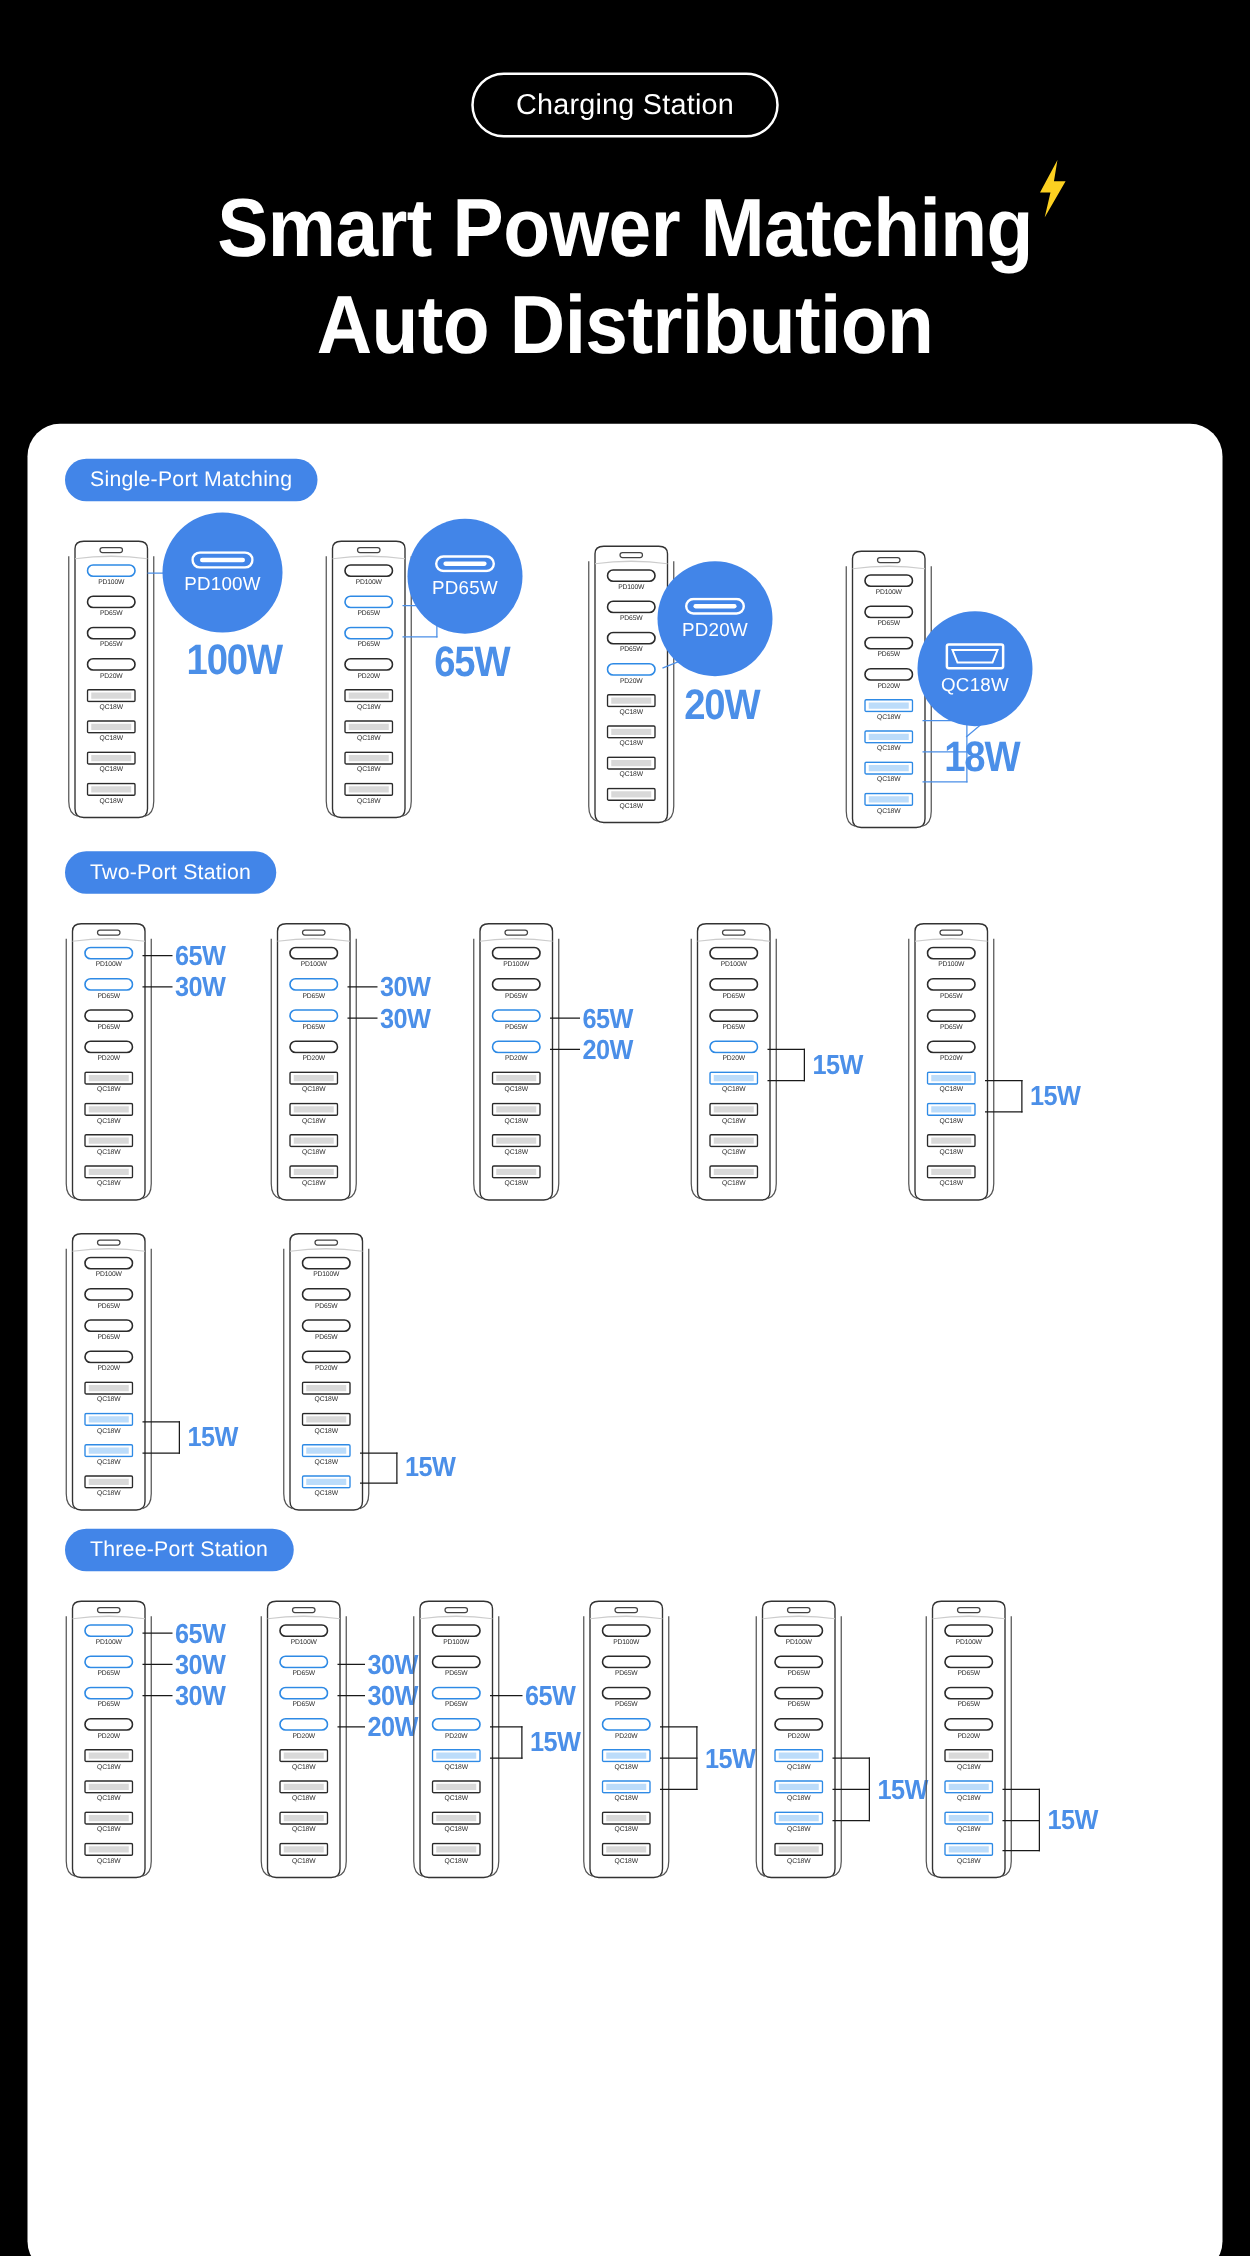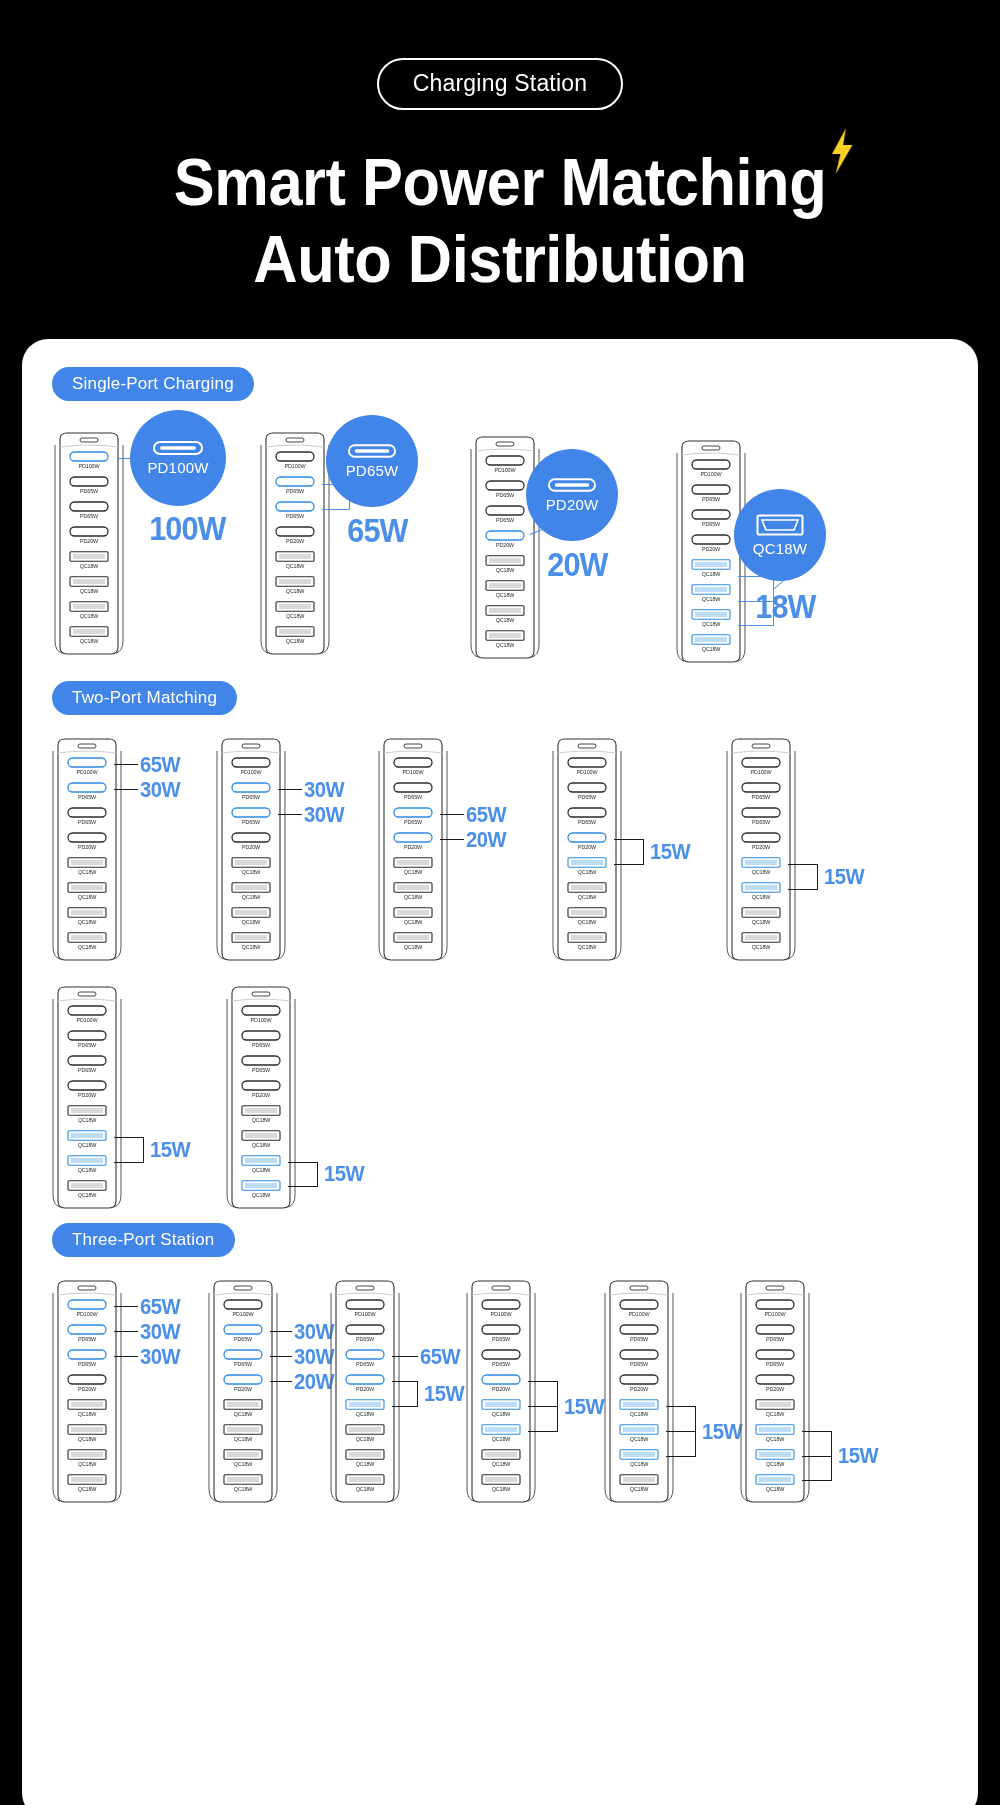--- a/index.html
+++ b/index.html
@@ -174,21 +174,21 @@
           <polygon points="17,0 2,26 11,26 6,46 24,17 14,17" fill="#FCD021"></polygon>
         </svg>
       </div>
       <div>Auto Distribution</div>
     </div>
   </div>
 
   <div class="card">
 
     
-    <div class="sec-badge">Single-Port Charging</div>
+    <div class="sec-badge">Single-Port Matching</div>
 
     <div class="row" style="height:280px;">
 
       <div class="device" style="left:28px; top:24px;">
         <div class="dev-body">
           <svg class="dev-svg" viewBox="0 0 78 232">
             <path d="M10 14 L10 222 Q10 229 17 229 L61 229 Q68 229 68 222 L68 14 Q68 8 61 8 L17 8 Q10 8 10 14 Z" fill="#fff" stroke="#333" stroke-width="1.1"></path>
             <path d="M5 20 L5 216 Q5 226 12 228" fill="none" stroke="#555" stroke-width="1"></path>
             <path d="M73 20 L73 216 Q73 226 66 228" fill="none" stroke="#555" stroke-width="1"></path>
             <path d="M10 22 Q39 18 68 22" fill="none" stroke="#ccc" stroke-width="1"></path>
@@ -504,21 +504,21 @@
         <svg class="bglyph" width="48" height="22" viewBox="0 0 48 22">
             <rect x="1.5" y="1.5" width="45" height="19" rx="1.5" fill="none" stroke="#fff" stroke-width="2"></rect>
             <path d="M6 6 L42 6 L38 16 L10 16 Z" fill="none" stroke="#fff" stroke-width="1.6"></path>
           </svg>
         <span class="btext">QC18W</span>
       </div>
       <div class="bigw" style="left:730px; top:188px;">18W</div>
     </div>
 
     
-    <div class="sec-badge">Two-Port Matching</div>
+    <div class="sec-badge">Two-Port Station</div>
 
     <div class="row" style="height:252px;">
 
       <div class="device" style="left:26px; top:16px;">
         <div class="dev-body">
           <svg class="dev-svg" viewBox="0 0 78 232">
             <path d="M10 14 L10 222 Q10 229 17 229 L61 229 Q68 229 68 222 L68 14 Q68 8 61 8 L17 8 Q10 8 10 14 Z" fill="#fff" stroke="#333" stroke-width="1.1"></path>
             <path d="M5 20 L5 216 Q5 226 12 228" fill="none" stroke="#555" stroke-width="1"></path>
             <path d="M73 20 L73 216 Q73 226 66 228" fill="none" stroke="#555" stroke-width="1"></path>
             <path d="M10 22 Q39 18 68 22" fill="none" stroke="#ccc" stroke-width="1"></path>

